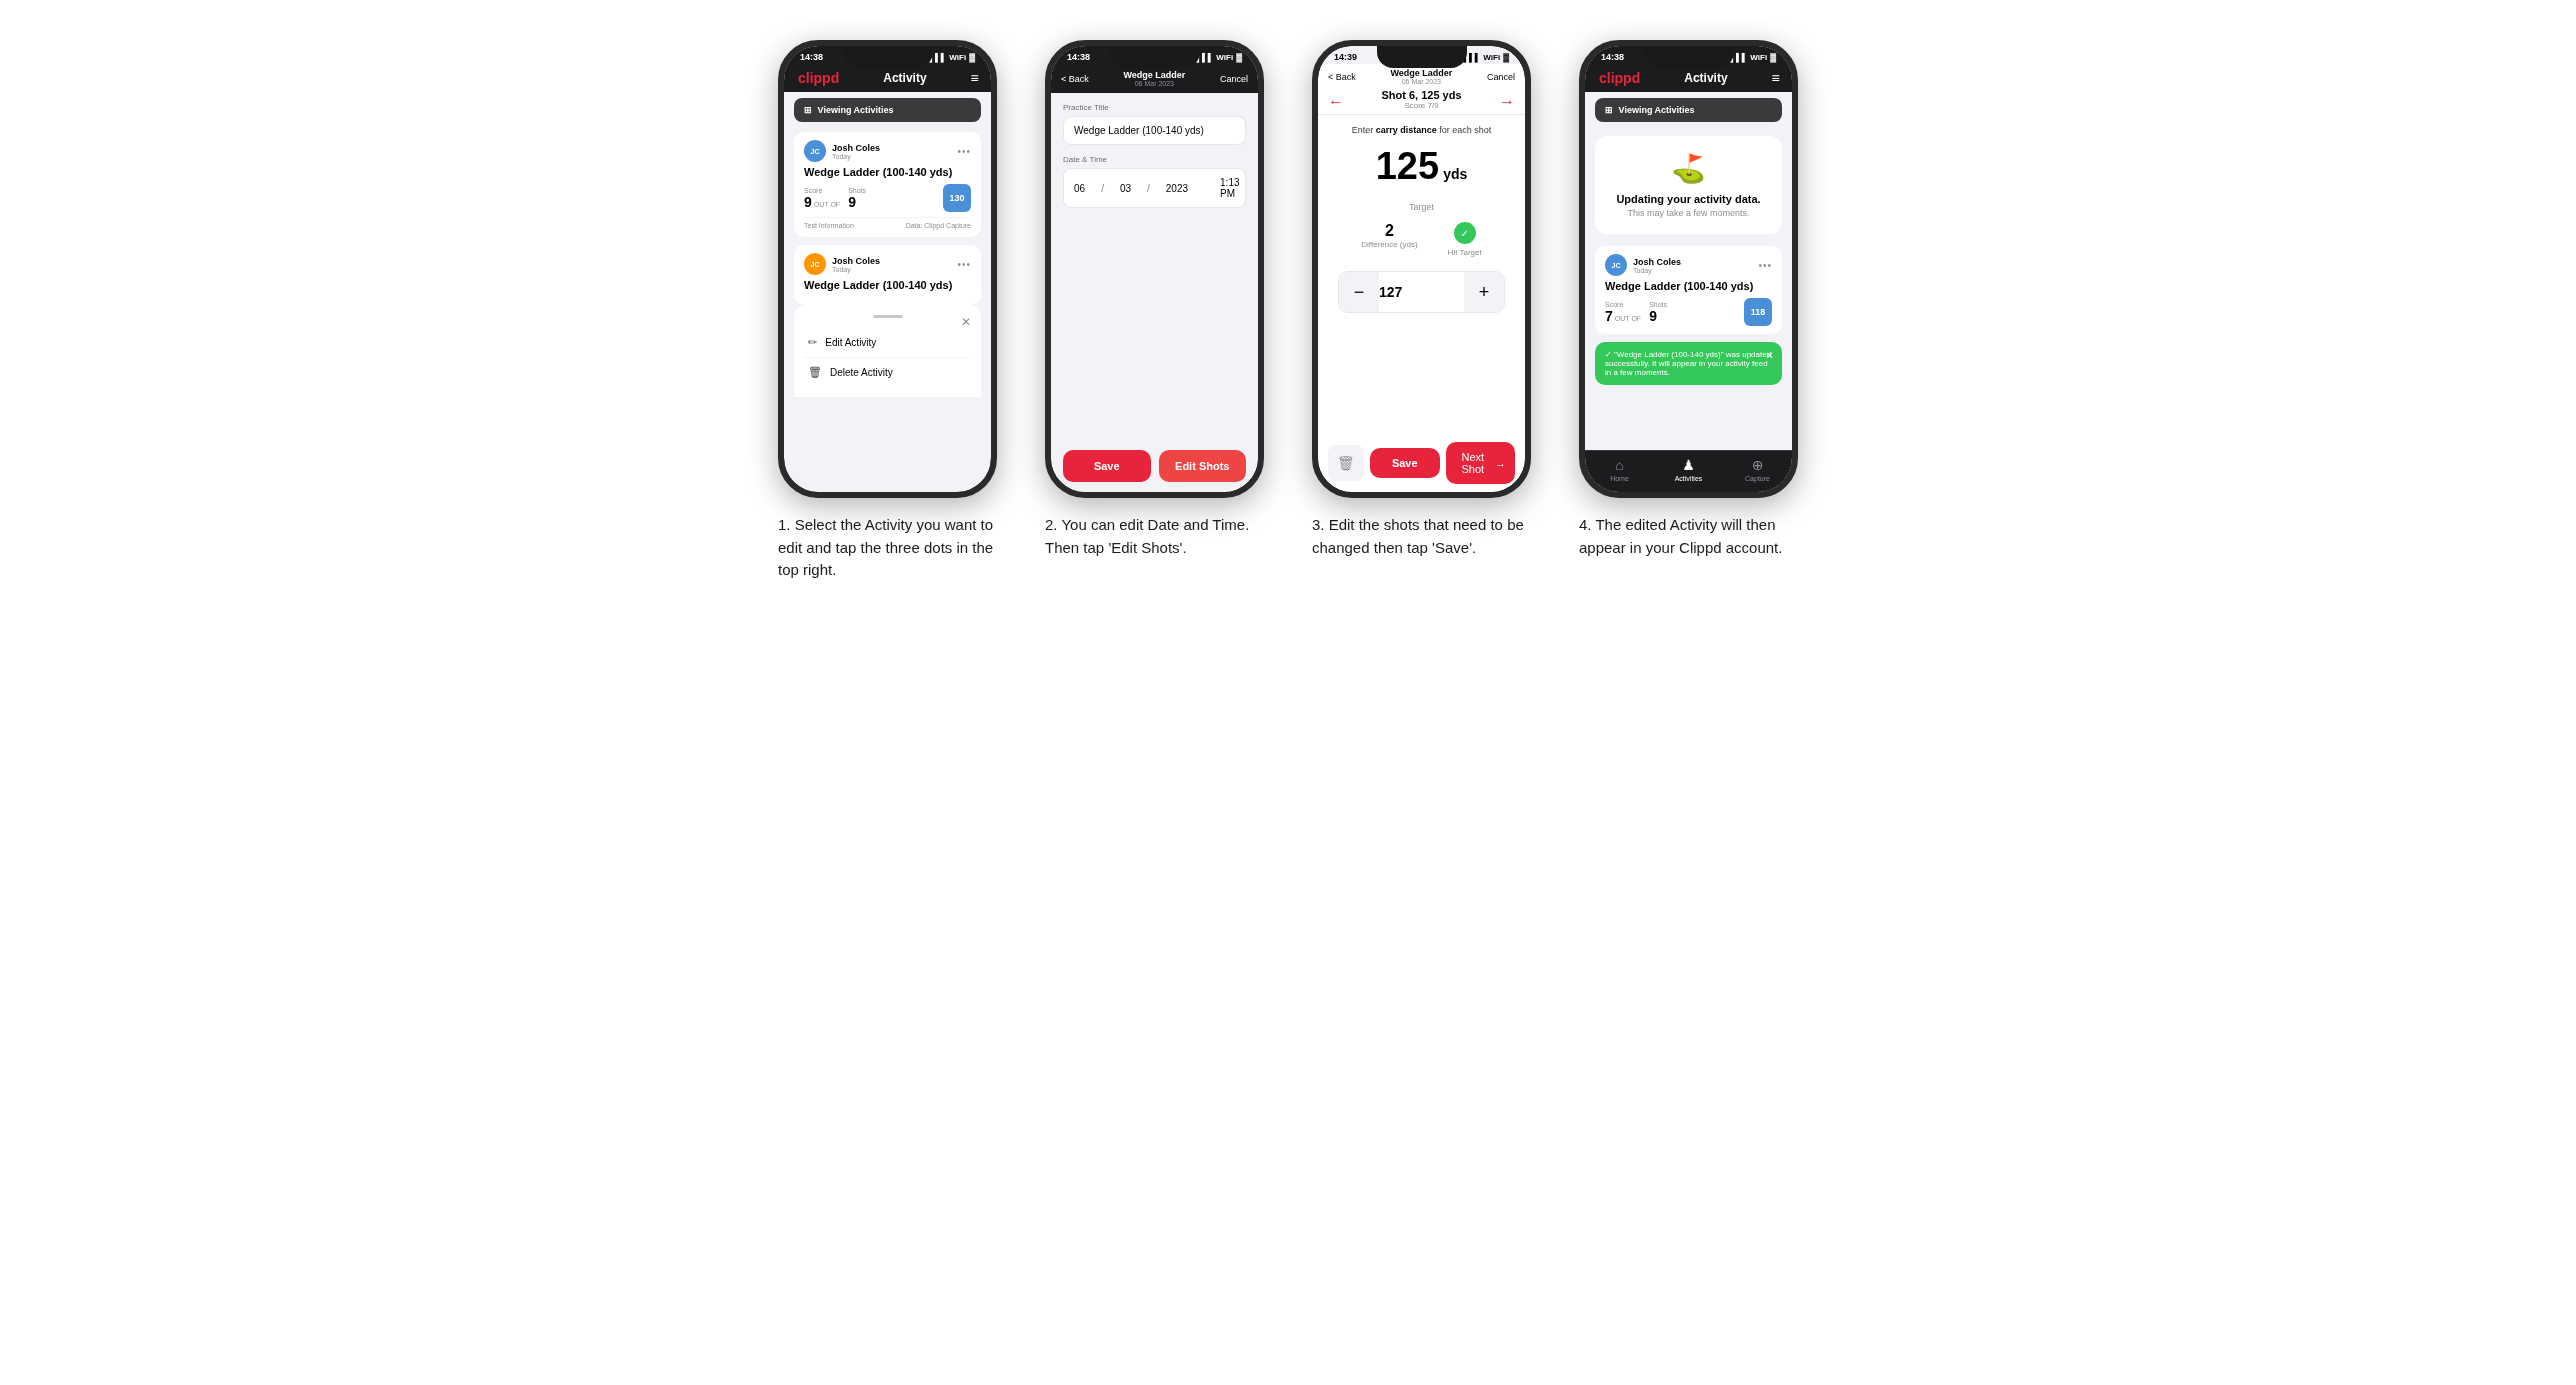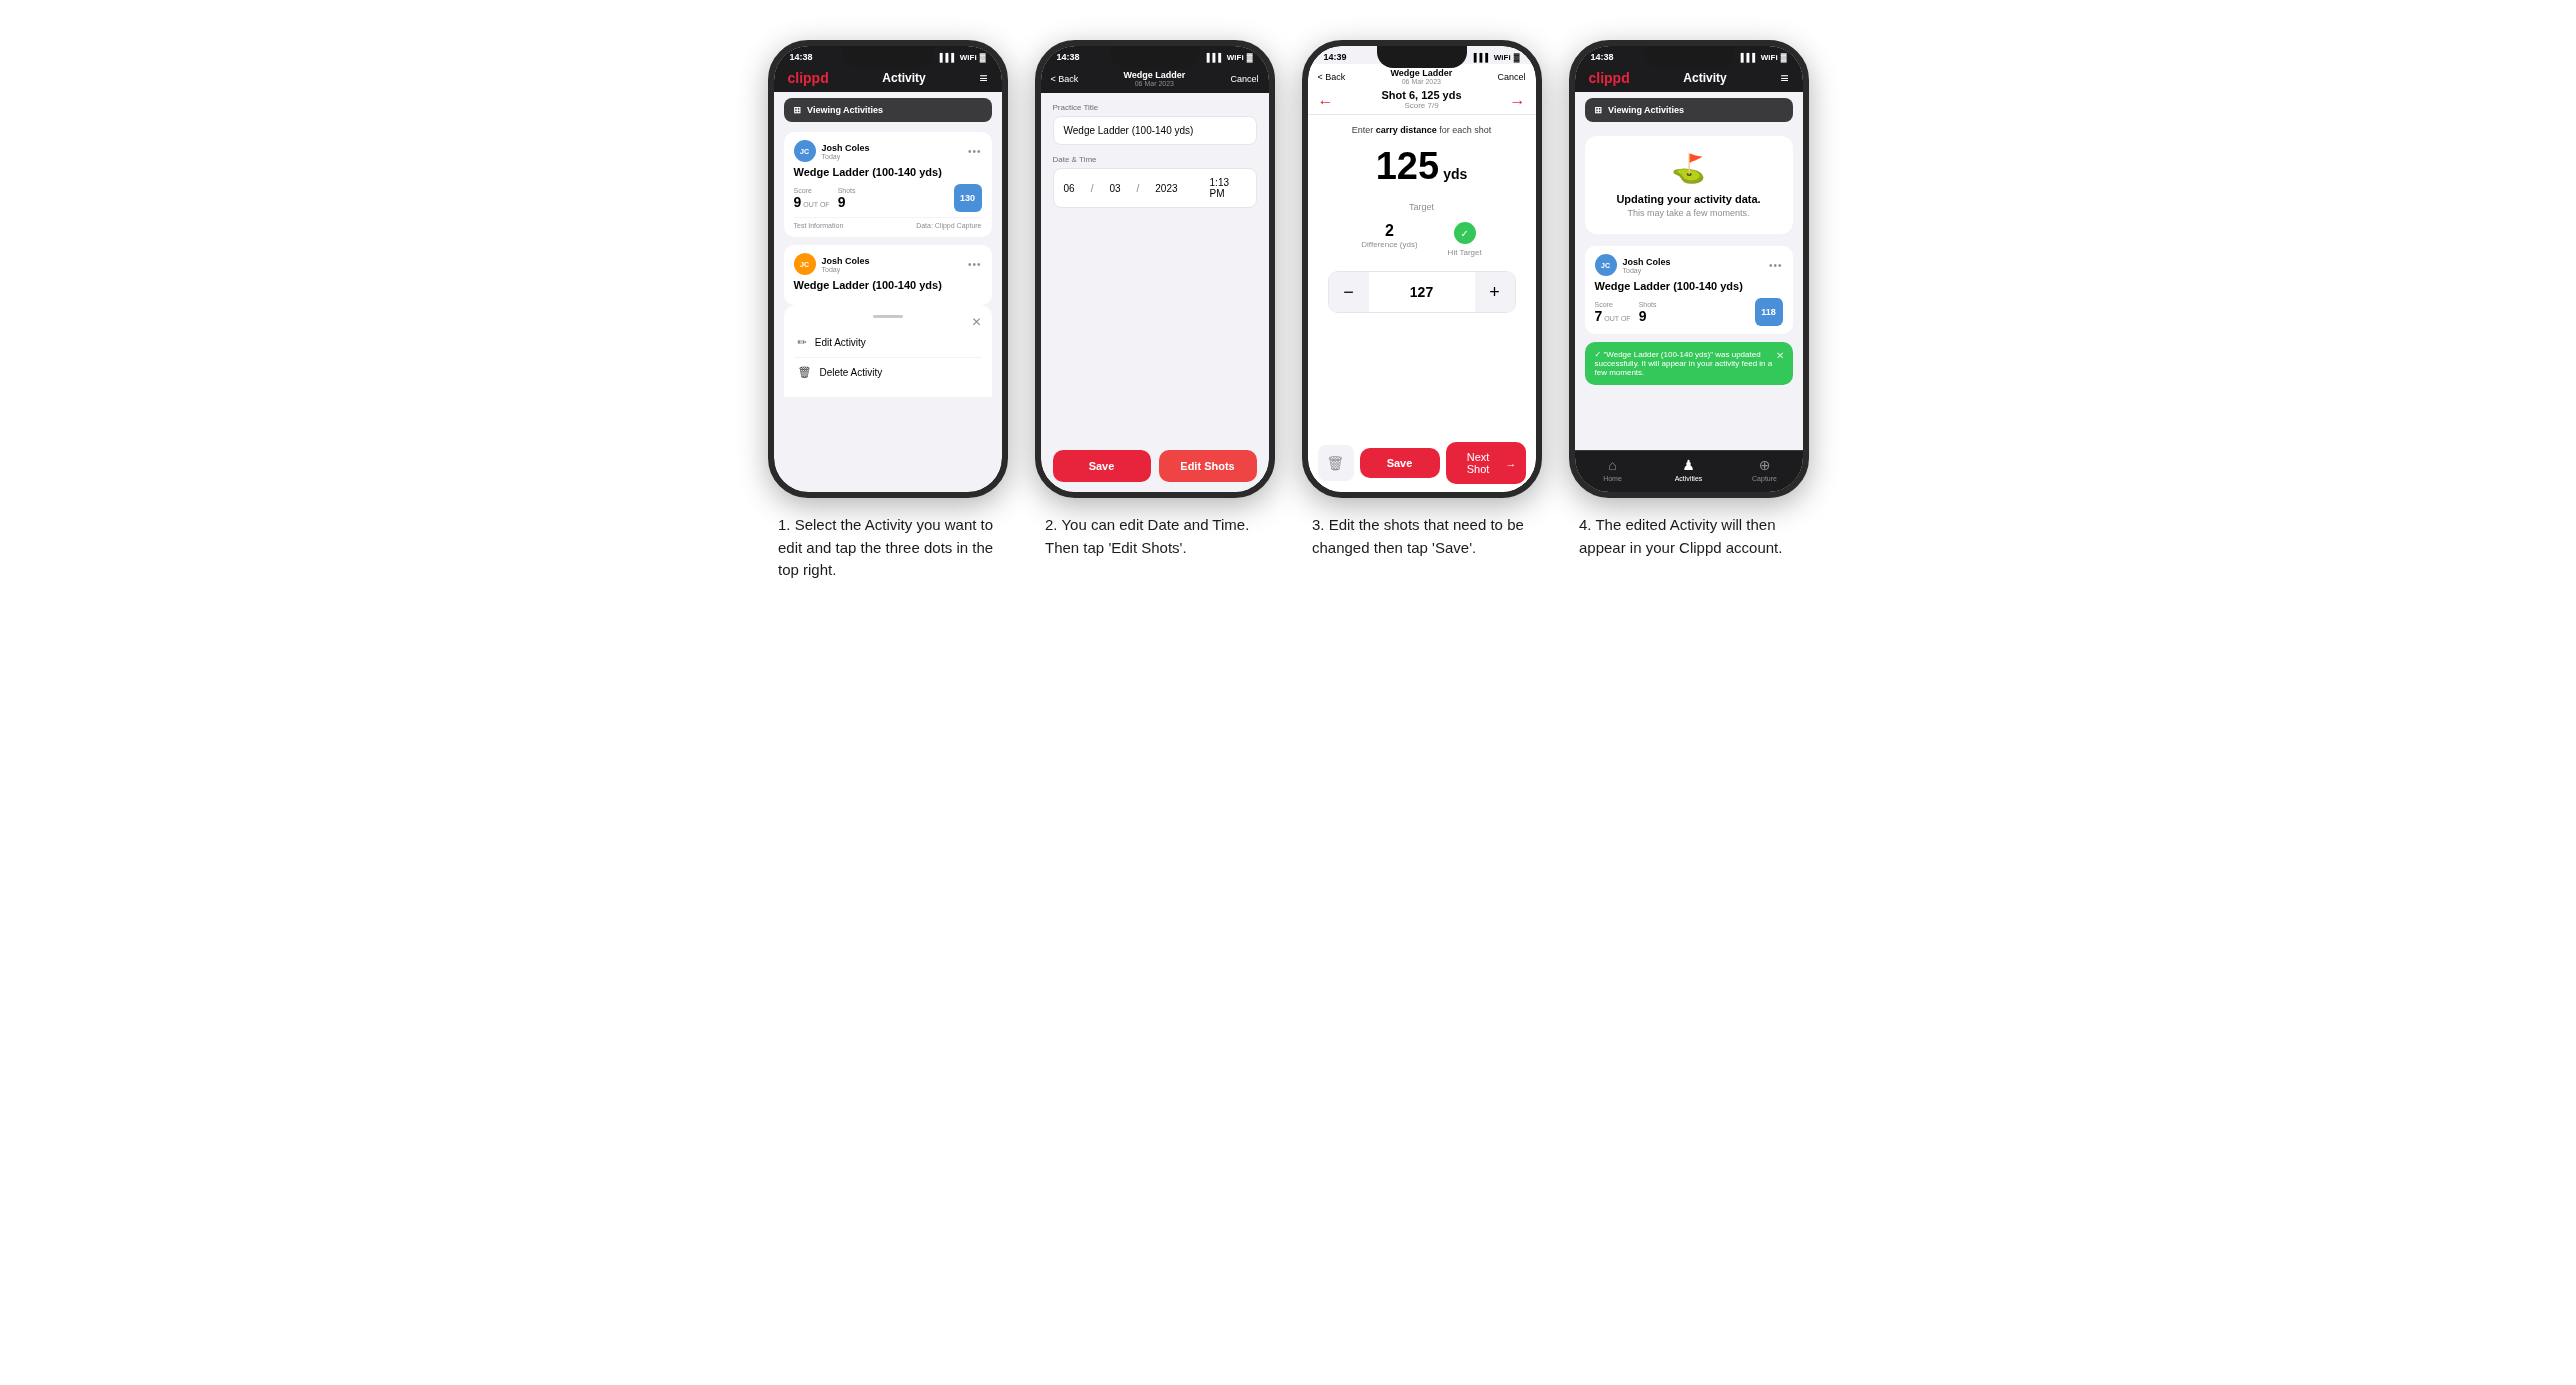--- a/index.html
+++ b/index.html
@@ -18,21 +18,21 @@
       align-items: flex-start;
       justify-content: center;
     }
     .phone-column {
       display: flex;
       flex-direction: column;
       align-items: center;
       width: 239px;
     }
     .phone-frame {
-      width: 240px;
+      width: 219px;
       height: 458px;
       background: #1a1a1a;
       border-radius: 40px;
       border: 6px solid #2a2a2a;
       position: relative;
       overflow: hidden;
       box-shadow: 0 8px 30px rgba(0,0,0,0.3);
     }
     .phone-notch {
       position: absolute;
@@ -270,21 +270,21 @@
       margin: 0 10px;
     }
     .input-btn {
       width: 40px; height: 40px;
       background: #f2f2f7;
       display: flex; align-items: center; justify-content: center;
       font-size: 18px; color: #000;
       cursor: pointer;
     }
     .input-value {
-      flex: 1; text-align: center;
+      flex: 1; text-align: left;
       font-size: 14px; font-weight: 600;
       background: #fff;
       padding: 8px 0;
     }
     .shot-actions {
       display: flex;
       gap: 6px;
       padding: 8px 10px;
       background: #fff;
       align-items: center;

